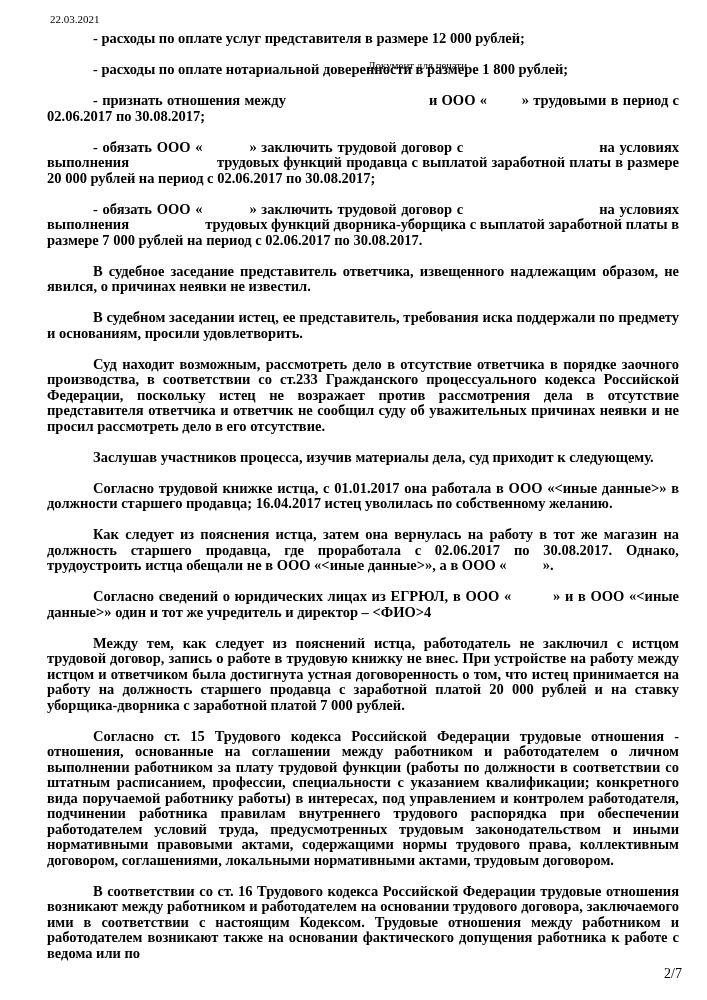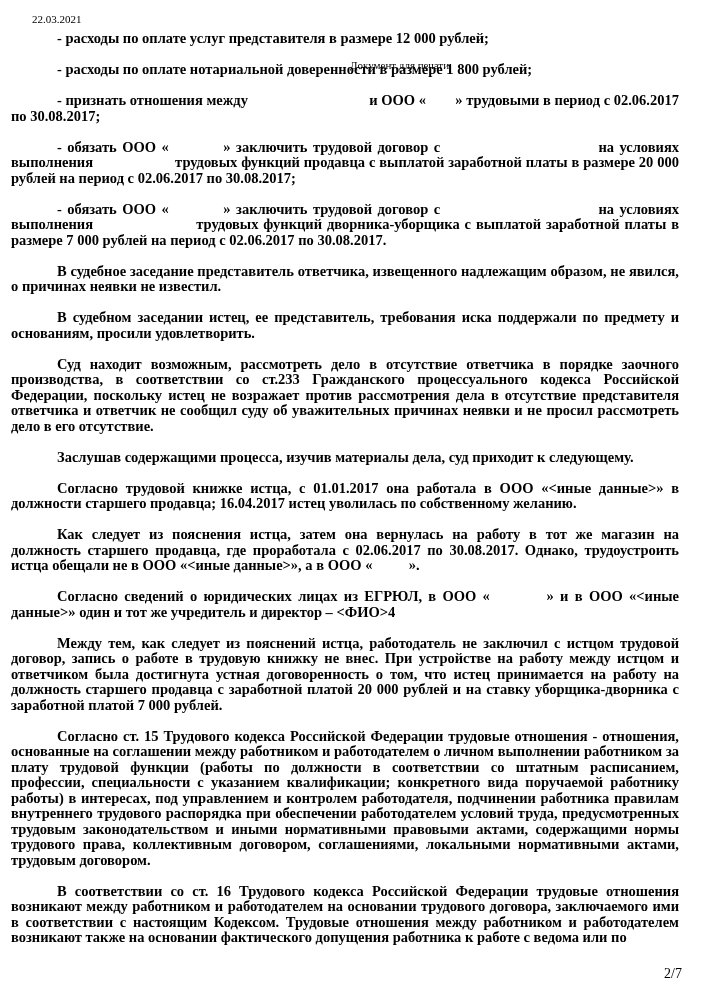--- a/index.html
+++ b/index.html
@@ -1,15 +1,15 @@
 <!DOCTYPE html>
 <html><head>
 <meta charset="utf-8">
 <style>
-  * { box-sizing: border-box; }
+  * { box-sizing: border-box; padding-left: 18px; }
   html, body { margin: 0; padding: 0; }
   body {
     width: 707px;
     height: 1000px;
     position: relative;
     background: #ffffff;
     color: #000000;
     font-family: "Liberation Serif", "DejaVu Serif", serif;
     overflow: hidden;
   }
@@ -69,21 +69,21 @@
 
   <div class="doc-body">
     <p>- расходы по оплате услуг представителя в размере 12 000 рублей;</p>
     <p>- расходы по оплате нотариальной доверенности в размере 1 800 рублей;</p>
     <p>- признать отношения между&nbsp;&nbsp;&nbsp;&nbsp;&nbsp;&nbsp;&nbsp;&nbsp;&nbsp;&nbsp;&nbsp;&nbsp;&nbsp;&nbsp;&nbsp;&nbsp;&nbsp;&nbsp;&nbsp;&nbsp;&nbsp;&nbsp;&nbsp;&nbsp;&nbsp;&nbsp;&nbsp;&nbsp;&nbsp;&nbsp;&nbsp;&nbsp; и ООО «&nbsp;&nbsp;&nbsp;&nbsp;&nbsp;&nbsp;&nbsp;&nbsp;» трудовыми в период с 02.06.2017 по 30.08.2017;</p>
     <p>- обязать ООО «&nbsp;&nbsp;&nbsp;&nbsp;&nbsp;&nbsp;&nbsp;&nbsp;&nbsp;&nbsp;» заключить трудовой договор с&nbsp;&nbsp;&nbsp;&nbsp;&nbsp;&nbsp;&nbsp;&nbsp;&nbsp;&nbsp;&nbsp;&nbsp;&nbsp;&nbsp;&nbsp;&nbsp;&nbsp;&nbsp;&nbsp;&nbsp;&nbsp;&nbsp;&nbsp;&nbsp;&nbsp;&nbsp;&nbsp;&nbsp; на условиях выполнения&nbsp;&nbsp;&nbsp;&nbsp;&nbsp;&nbsp;&nbsp;&nbsp;&nbsp;&nbsp;&nbsp;&nbsp;&nbsp;&nbsp;&nbsp;&nbsp;&nbsp;&nbsp;&nbsp;&nbsp; трудовых функций продавца с выплатой заработной платы в размере 20 000 рублей на период с 02.06.2017 по 30.08.2017;</p>
     <p>- обязать ООО «&nbsp;&nbsp;&nbsp;&nbsp;&nbsp;&nbsp;&nbsp;&nbsp;&nbsp;&nbsp;» заключить трудовой договор с&nbsp;&nbsp;&nbsp;&nbsp;&nbsp;&nbsp;&nbsp;&nbsp;&nbsp;&nbsp;&nbsp;&nbsp;&nbsp;&nbsp;&nbsp;&nbsp;&nbsp;&nbsp;&nbsp;&nbsp;&nbsp;&nbsp;&nbsp;&nbsp;&nbsp;&nbsp;&nbsp;&nbsp; на условиях выполнения&nbsp;&nbsp;&nbsp;&nbsp;&nbsp;&nbsp;&nbsp;&nbsp;&nbsp;&nbsp;&nbsp;&nbsp;&nbsp;&nbsp;&nbsp;&nbsp;&nbsp;&nbsp;&nbsp;&nbsp; трудовых функций дворника-уборщика с выплатой заработной платы в размере 7 000 рублей на период с 02.06.2017 по 30.08.2017.</p>
     <p>В судебное заседание представитель ответчика, извещенного надлежащим образом, не явился, о причинах неявки не известил.</p>
     <p>В судебном заседании истец, ее представитель, требования иска поддержали по предмету и основаниям, просили удовлетворить.</p>
     <p>Суд находит возможным, рассмотреть дело в отсутствие ответчика в порядке заочного производства, в соответствии со ст.233 Гражданского процессуального кодекса Российской Федерации, поскольку истец не возражает против рассмотрения дела в отсутствие представителя ответчика и ответчик не сообщил суду об уважительных причинах неявки и не просил рассмотреть дело в его отсутствие.</p>
-    <p>Заслушав содержащими процесса, изучив материалы дела, суд приходит к следующему.</p>
+    <p>Заслушав участников процесса, изучив материалы дела, суд приходит к следующему.</p>
     <p>Согласно трудовой книжке истца, с 01.01.2017 она работала в ООО «&lt;иные данные&gt;» в должности старшего продавца; 16.04.2017 истец уволилась по собственному желанию.</p>
     <p>Как следует из пояснения истца, затем она вернулась на работу в тот же магазин на должность старшего продавца, где проработала с 02.06.2017 по 30.08.2017. Однако, трудоустроить истца обещали не в ООО «&lt;иные данные&gt;», а в ООО «&nbsp;&nbsp;&nbsp;&nbsp;&nbsp;&nbsp;&nbsp;&nbsp;&nbsp;&nbsp;».</p>
     <p>Согласно сведений о юридических лицах из ЕГРЮЛ, в ООО «&nbsp;&nbsp;&nbsp;&nbsp;&nbsp;&nbsp;&nbsp;&nbsp;&nbsp;» и в ООО «&lt;иные данные&gt;» один и тот же учредитель и директор – &lt;ФИО&gt;4</p>
     <p>Между тем, как следует из пояснений истца, работодатель не заключил с истцом трудовой договор, запись о работе в трудовую книжку не внес. При устройстве на работу между истцом и ответчиком была достигнута устная договоренность о том, что истец принимается на работу на должность старшего продавца с заработной платой 20 000 рублей и на ставку уборщика-дворника с заработной платой 7 000 рублей.</p>
     <p>Согласно ст. 15 Трудового кодекса Российской Федерации трудовые отношения - отношения, основанные на соглашении между работником и работодателем о личном выполнении работником за плату трудовой функции (работы по должности в соответствии со штатным расписанием, профессии, специальности с указанием квалификации; конкретного вида поручаемой работнику работы) в интересах, под управлением и контролем работодателя, подчинении работника правилам внутреннего трудового распорядка при обеспечении работодателем условий труда, предусмотренных трудовым законодательством и иными нормативными правовыми актами, содержащими нормы трудового права, коллективным договором, соглашениями, локальными нормативными актами, трудовым договором.</p>
     <p>В соответствии со ст. 16 Трудового кодекса Российской Федерации трудовые отношения возникают между работником и работодателем на основании трудового договора, заключаемого ими в соответствии с настоящим Кодексом. Трудовые отношения между работником и работодателем возникают также на основании фактического допущения работника к работе с ведома или по</p>
   </div>
 
   <span class="footer-page">2/7</span>
 

